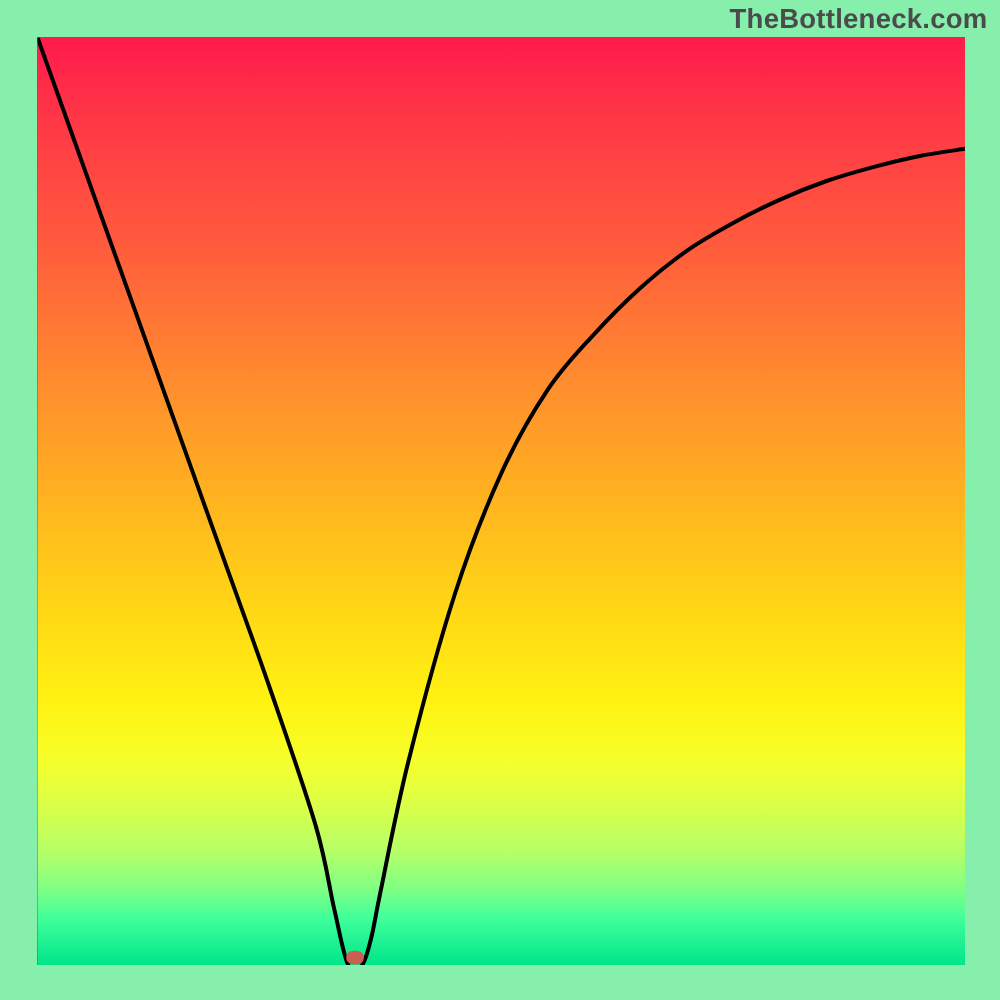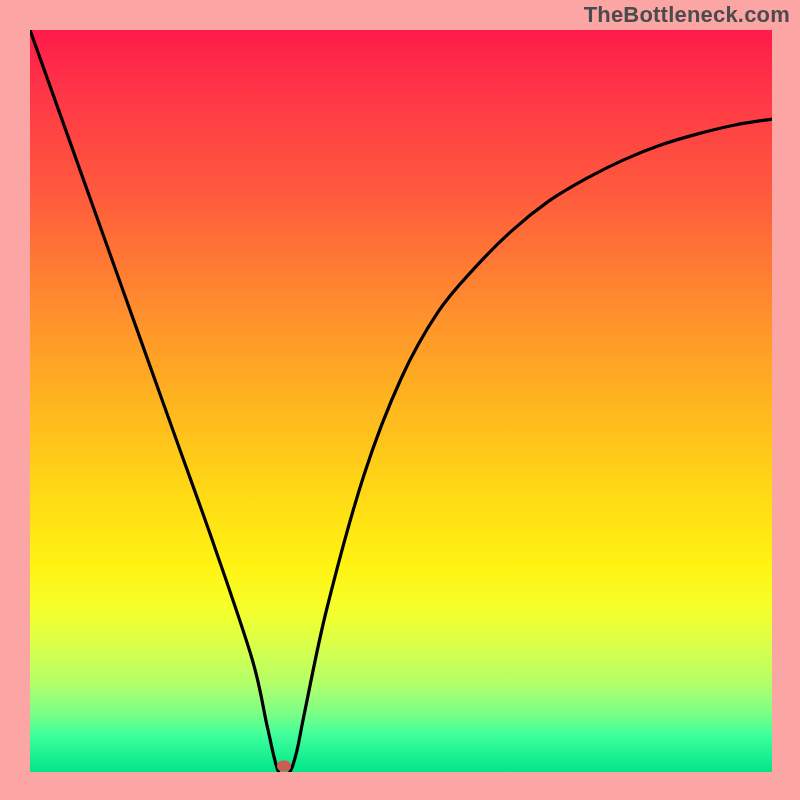--- a/index.html
+++ b/index.html
@@ -8,21 +8,21 @@
     width: 800px;
     height: 800px;
     background: #000;
     overflow: hidden;
     font-family: Arial, Helvetica, sans-serif;
   }
   .frame {
     position: relative;
     width: 800px;
     height: 800px;
-    background: #fca5a5;
+    background: #86efac;
   }
   .watermark {
     position: absolute;
     top: 2px;
     right: 10px;
     color: #4b4b4b;
     font-size: 22px;
     font-weight: 600;
     letter-spacing: 0.2px;
     z-index: 5;

